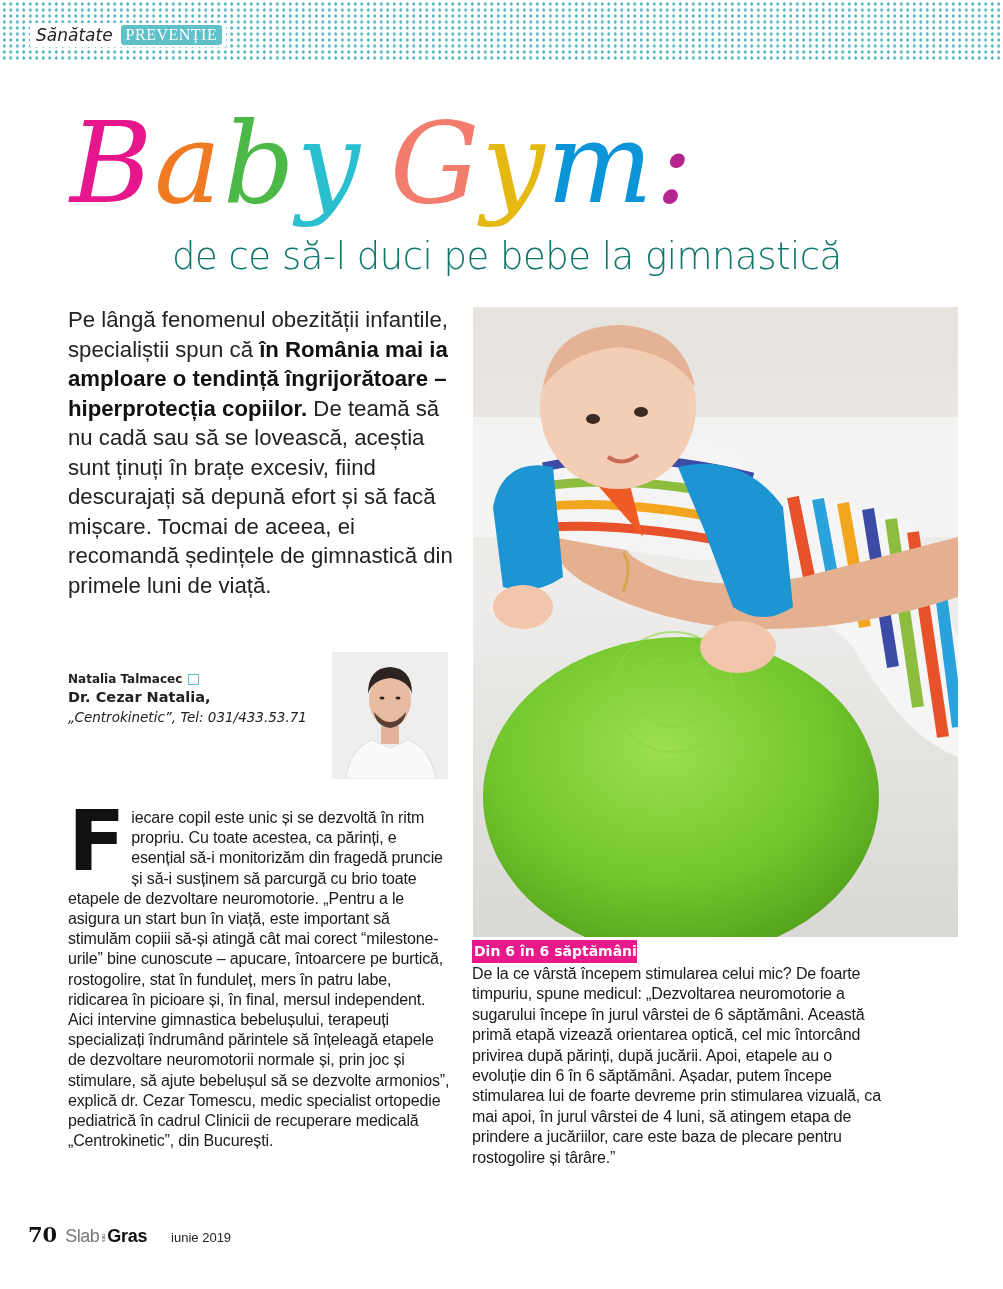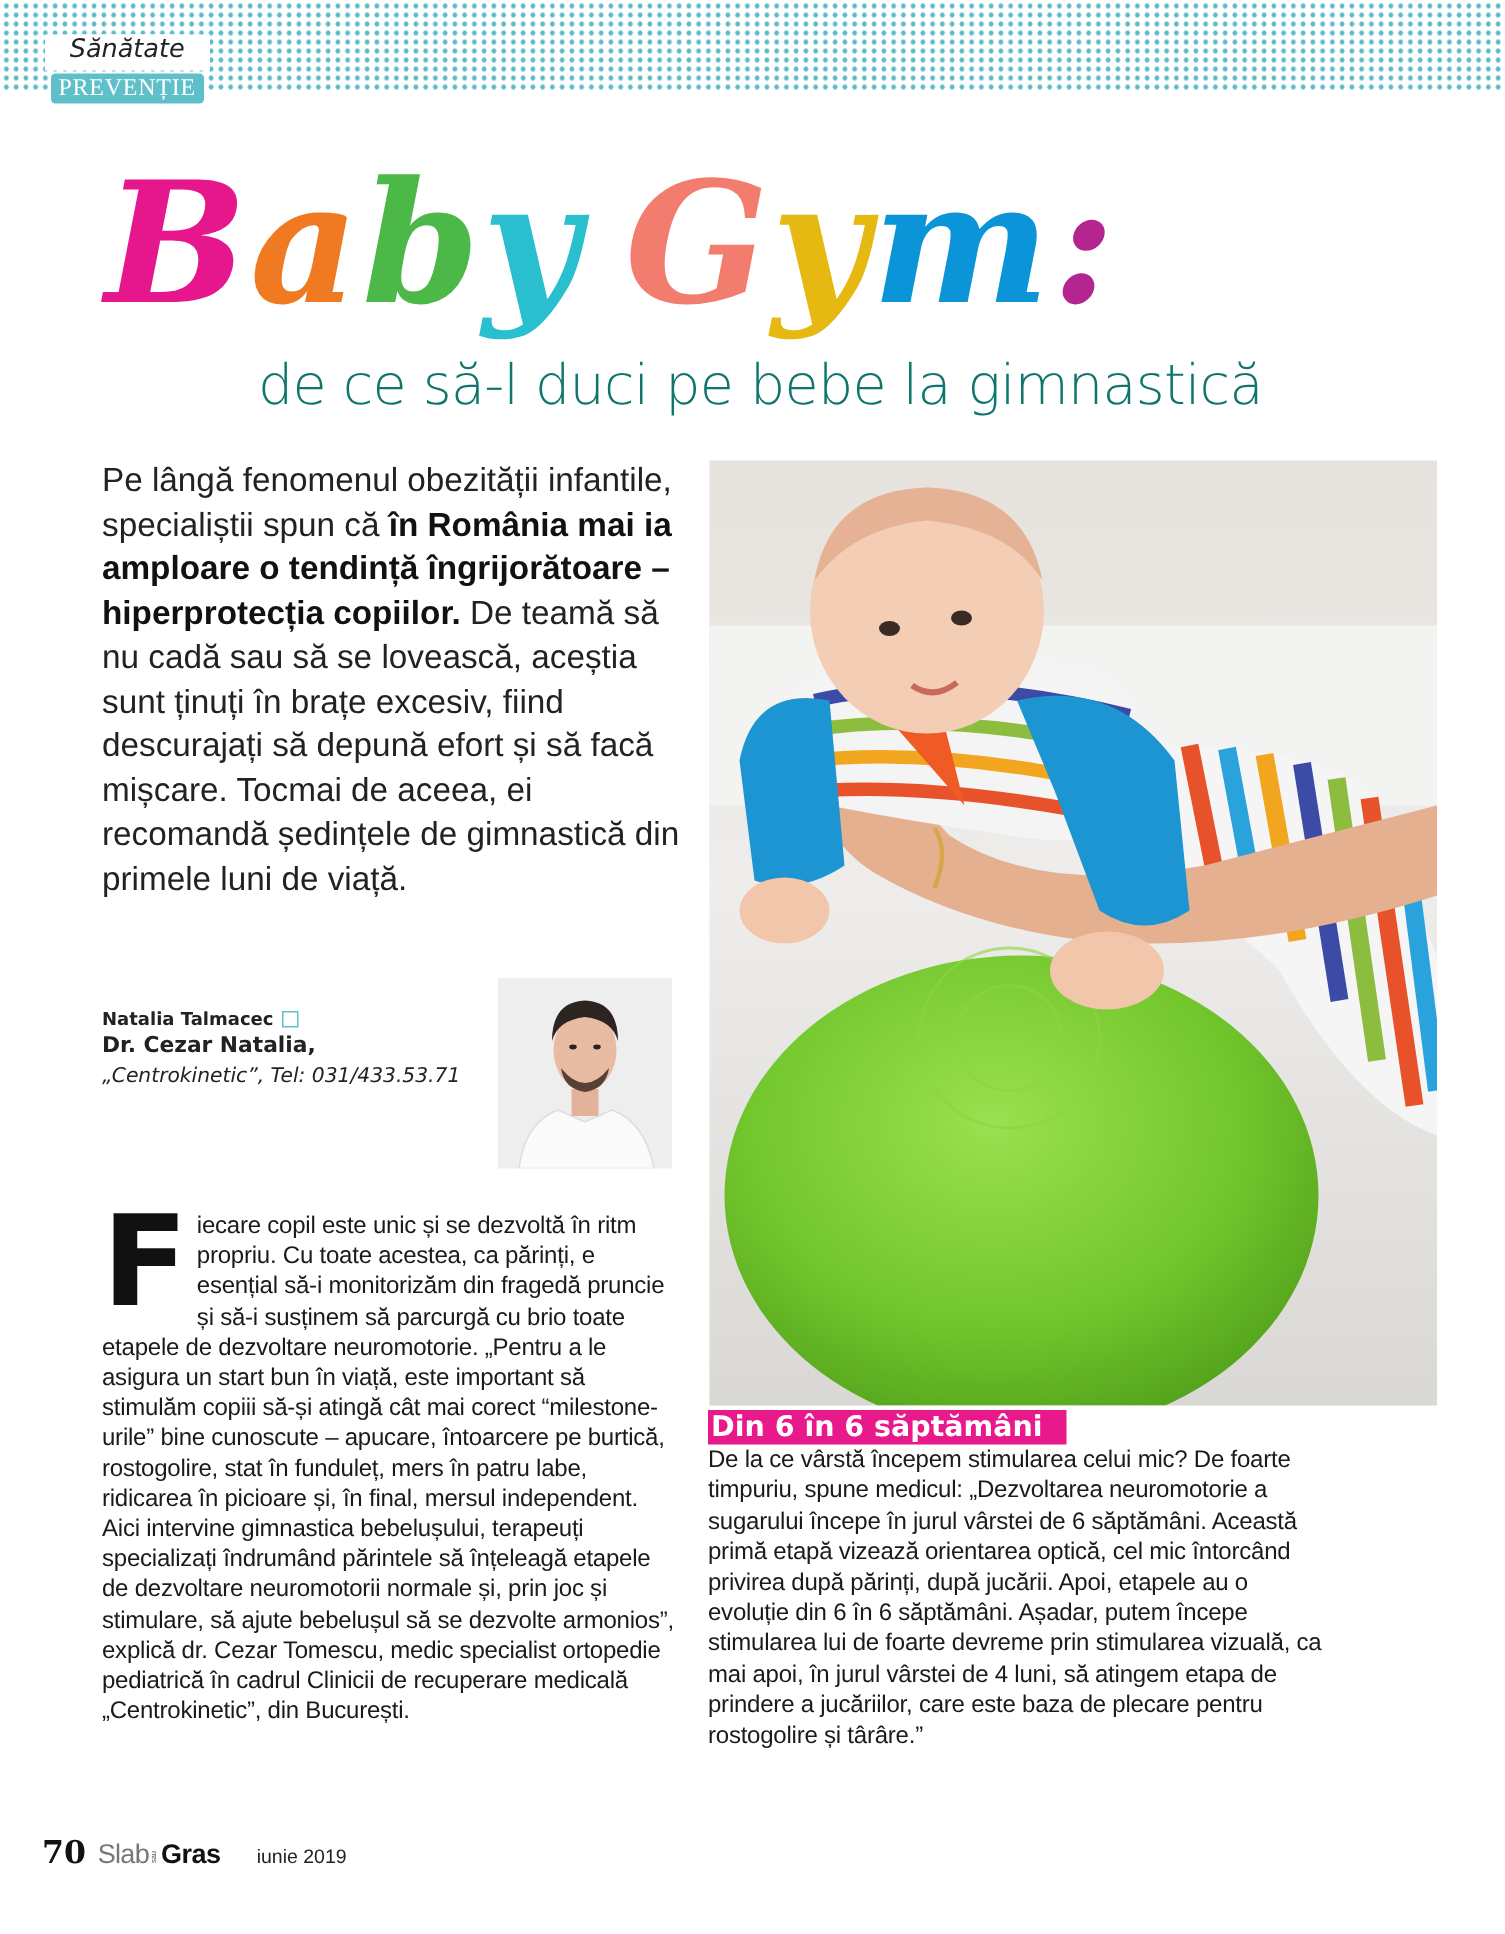--- a/index.html
+++ b/index.html
@@ -10,35 +10,35 @@
     .header-band {
       position: absolute; left: 0; top: 0; width: 1003px; height: 62px;
       background-color: #ffffff;
       background-image: radial-gradient(circle, #5bbcc8 1.5px, transparent 1.8px);
       background-size: 6.5px 6px;
       background-position: 1px 1px;
     }
     .section-label {
       position: absolute; left: 30px; top: 23px; height: 24px;
       display: flex; align-items: center; gap: 6px;
-      background: #fff; padding: 0 4px 0 4px; flex-direction: column;
+      background: #fff; padding: 0 4px 0 4px;
     }
     .section-label .sec-name {
       font-family: "DejaVu Sans", sans-serif; font-style: italic; font-size: 17px; color: #222;
       background: #fff; padding: 0 2px;
     }
     .section-label .sec-tag {
       font-family: "Liberation Serif", serif; font-size: 16px; color: #fff; letter-spacing: 0.5px;
       background: #5fc0ca; padding: 1px 5px; border-radius: 3px;
     }
 
     
     .title {
       position: absolute; left: 70px; top: 88px; height: 150px;
-      font-family: "DejaVu Serif", serif; font-style: italic; font-weight: bold;
+      font-family: "DejaVu Serif", serif; font-style: italic; font-weight: normal;
       font-size: 112px; line-height: 150px; letter-spacing: 2px;
       white-space: nowrap;
     }
     .title span { display: inline-block; }
     .subtitle {
       position: absolute; left: 172px; top: 235px;
       font-family: "DejaVu Sans", sans-serif; font-weight: 300; font-size: 37px; color: #0f766e;
       letter-spacing: -0.5px; white-space: nowrap;
     }
 
@@ -83,22 +83,22 @@
     .photo {
       position: absolute; left: 473px; top: 307px; width: 485px; height: 630px;
       background: linear-gradient(180deg, #e7e4e0 0%, #ebe9e6 40%, #f0efed 55%, #dcdbd8 100%);
       overflow: hidden;
     }
 
     
     .sub-head {
       position: absolute; left: 472px; top: 940px;
       background: #e8198b; color: #fff;
-      font-family: "DejaVu Sans", sans-serif; font-weight: bold; font-size: 19px; line-height: 23px;
-      padding: 0 16px 0 2px;
+      font-family: "DejaVu Sans", sans-serif; font-weight: bold; font-size: 14px; line-height: 23px;
+      padding: 0 0 0 2px;
     }
     .body-right {
       position: absolute; left: 472px; top: 964px; width: 415px;
       font-family: "Liberation Sans", sans-serif; font-size: 16px; line-height: 20.4px; color: #1a1a1a;
       letter-spacing: -0.15px;
     }
 
     
     .footer {
       position: absolute; left: 28px; top: 1222px; display: flex; align-items: baseline; gap: 8px;

